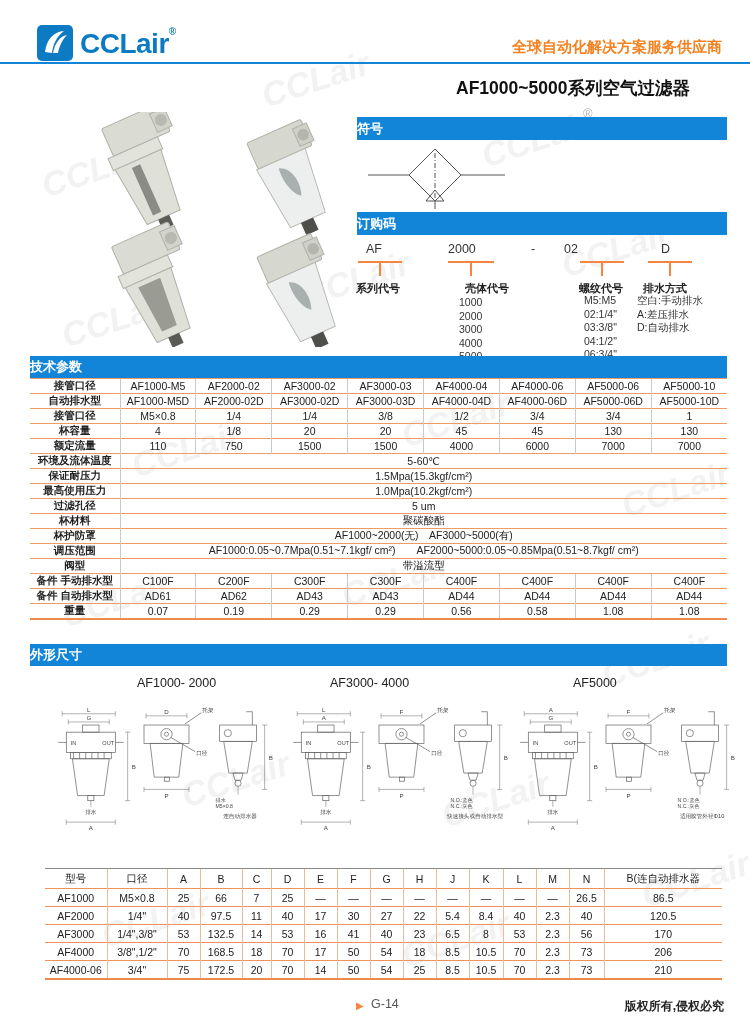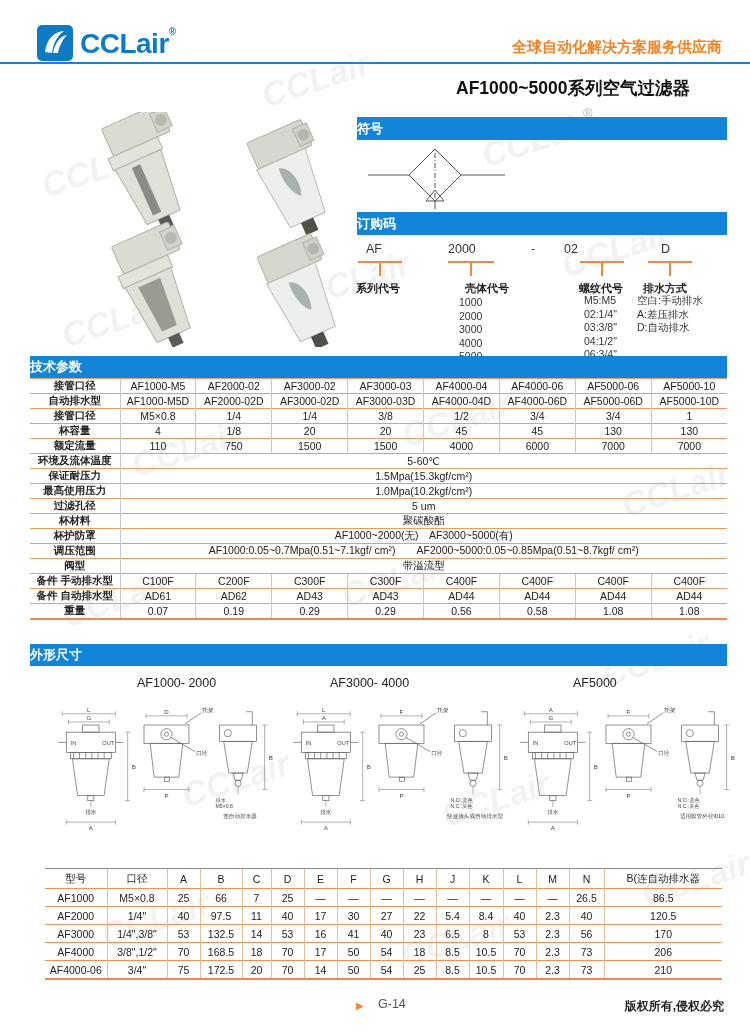--- a/index.html
+++ b/index.html
@@ -62,21 +62,21 @@
   #dim-table{position:absolute;left:45px;top:868px;width:677px;border-collapse:collapse;table-layout:fixed;}
   #dim-table td,#dim-table th{font-size:10.5px;font-weight:normal;text-align:center;color:#222;
        height:17px;padding:0 1px;border-top:1px solid #f0905a;white-space:nowrap;overflow:hidden;}
   #dim-table th{height:19px;}
   #dim-table tr:first-child th{border-top:1.5px solid #8a8a8a;}
   #dim-table td + td, #dim-table th + th{border-left:1px solid #e9bd9a;}
   #dim-table tr:last-child td{border-bottom:2px solid #ef8a4c;}
 
   
   .foot-arrow{position:absolute;left:356px;top:1000px;font-size:10px;color:#f5853f;}
-  .foot-page{position:absolute;left:371px;top:997px;font-size:12.5px;color:#555;margin-left:7px;}
+  .foot-page{position:absolute;left:371px;top:997px;font-size:12.5px;color:#555;}
   .foot-copy{position:absolute;right:26px;top:998px;font-size:12px;font-weight:bold;color:#222;}
 </style>
 </head>
 <body>
 
 <div class="page">
 
   <div id="wm-layer">
       <div class="wm" style="left: 40px; top: 150px;">CCLair</div>
       <div class="wm" style="left: 260px; top: 60px;">CCLair</div>

